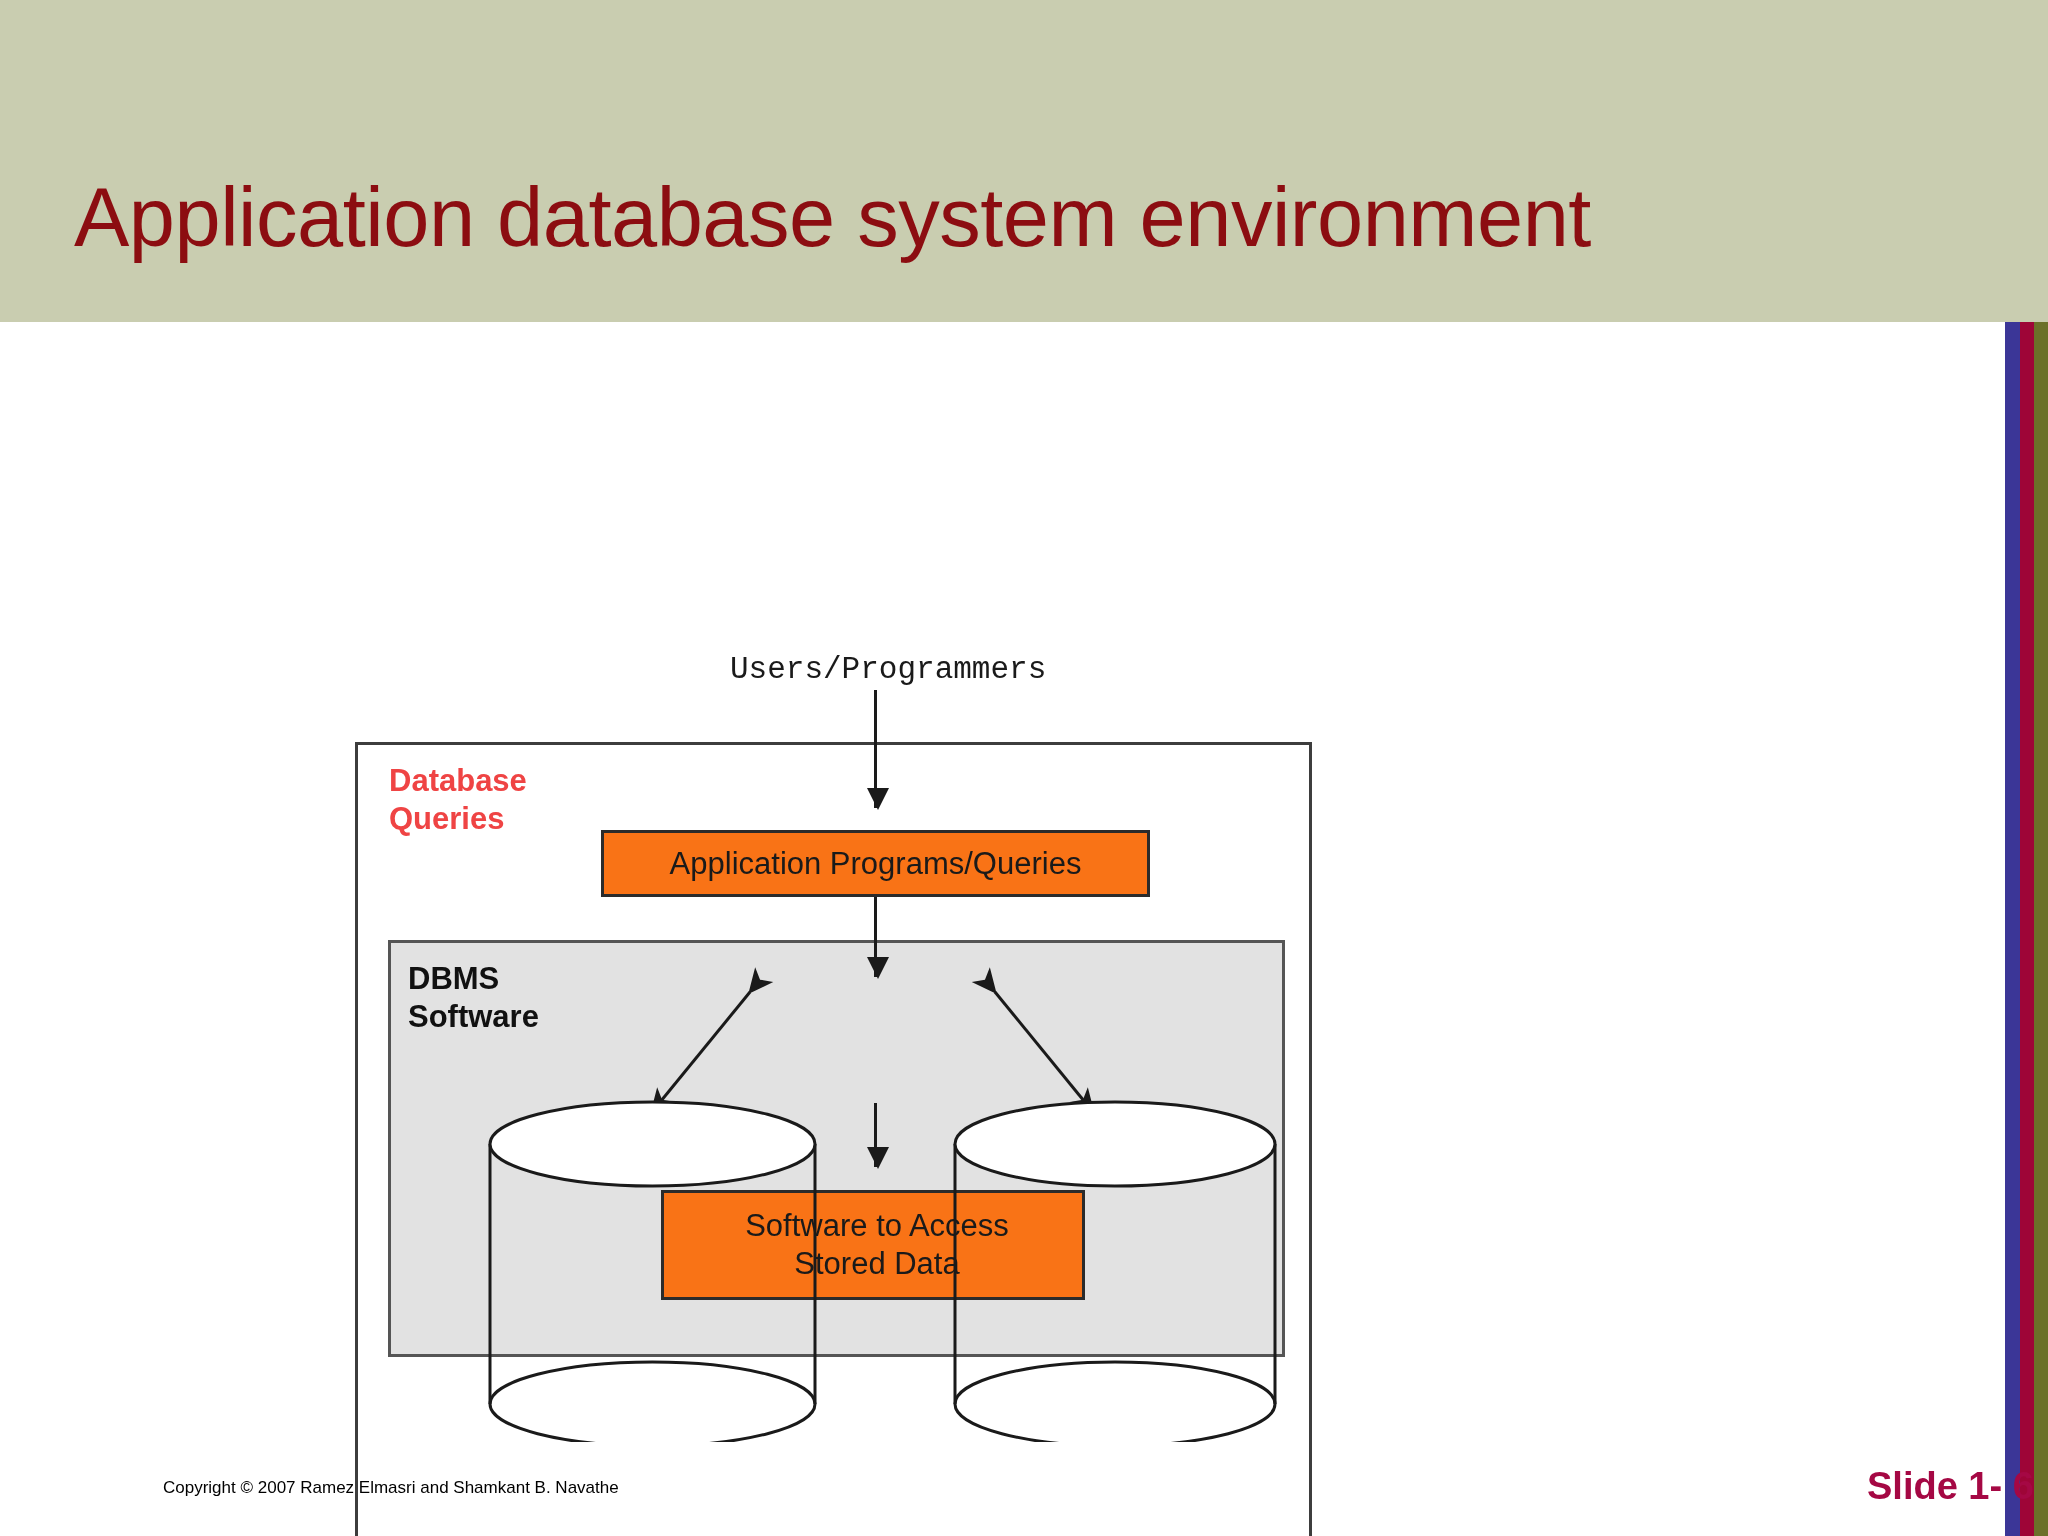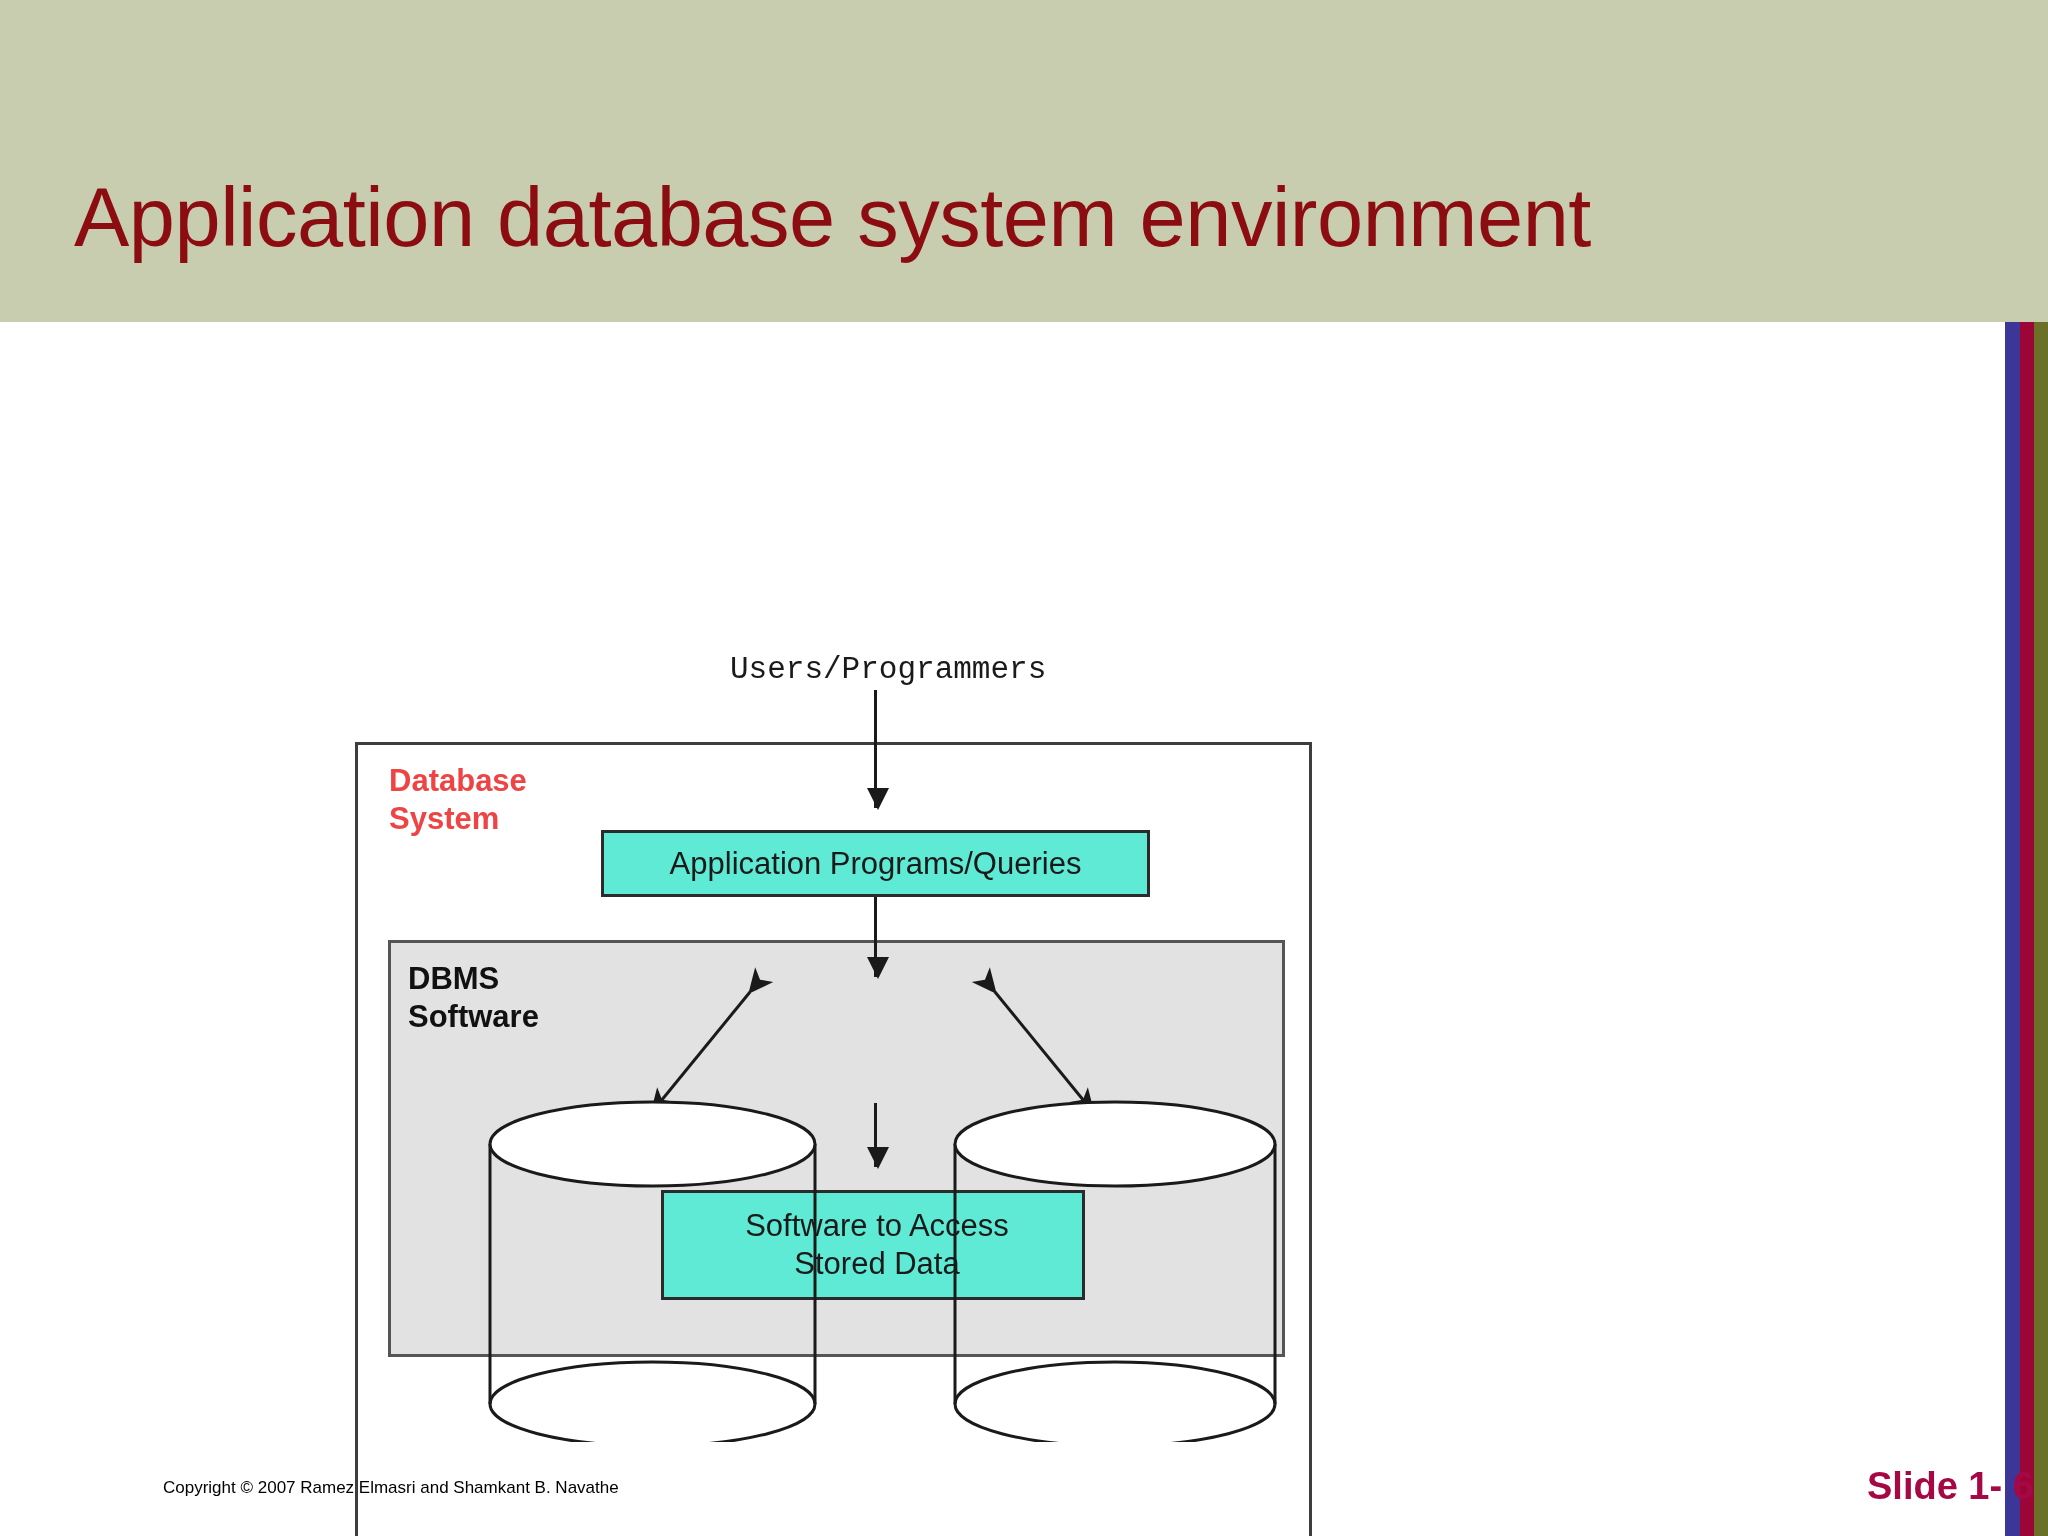--- a/index.html
+++ b/index.html
@@ -107,21 +107,21 @@
     top: 638px;
     font-size: 31px;
     font-weight: bold;
     color: #111111;
     line-height: 1.22;
   }
 
   
   .proc-box {
     position: absolute;
-    background: #5eead4;
+    background: #f97316;
     border: 3px solid #2b2b2b;
     box-sizing: border-box;
     display: flex;
     align-items: center;
     justify-content: center;
     text-align: center;
     font-size: 31px;
     color: #1a1a1a;
     line-height: 1.22;
   }
@@ -216,21 +216,21 @@
   <div class="stripe-band" id="stripe-olive"></div>
 </div>
 
 <div id="figure-area">
 
   <div id="users-programmers">Users/Programmers</div>
 
   <div id="database-system-box"></div>
   <div id="database-system-label">
     <div>Database</div>
-    <div>System</div>
+    <div>Queries</div>
   </div>
 
   <div id="dbms-software-box"></div>
   <div id="dbms-software-label">
     <div>DBMS</div>
     <div>Software</div>
   </div>
 
   <div class="proc-box" id="box-app-programs">
     <span>Application Programs/Queries</span>

